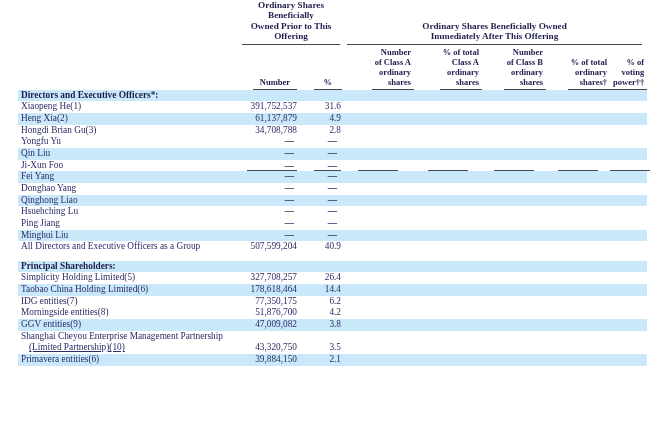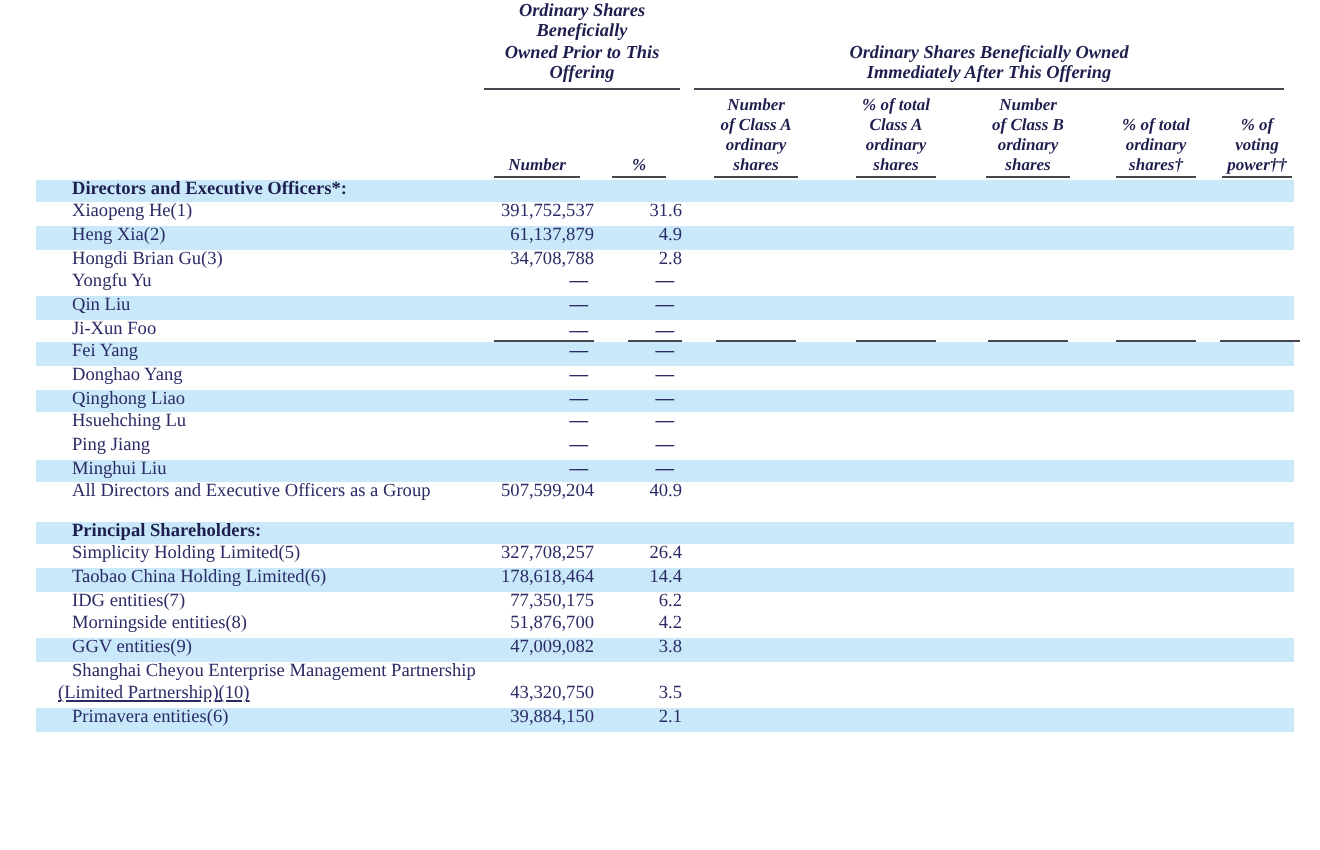--- a/index.html
+++ b/index.html
@@ -23,23 +23,23 @@
   col.c-pct{width:45px;}
   col.c-anum{width:72px;}
   col.c-apct{width:68px;}
   col.c-bnum{width:64px;}
   col.c-tpct{width:64px;}
   col.c-vote{width:37px;}
 
   td{padding:0;white-space:nowrap;overflow:visible;}
 
   
-  thead td{vertical-align:bottom;text-align:center;font-weight:bold;color:#1e1e4e;font-style:italic;}
+  thead td{vertical-align:bottom;text-align:center;font-weight:bold;color:#1e1e4e;}
   tr.grp-row td{height:44px;}
-  tr.sub-row td{height:45px;}
+  tr.sub-row td{height:45px;text-align:right;}
   .grp{
     display:inline-block;width:97%;
     border-bottom:1.2px solid #46464e;
     white-space:pre-line;
     font-size:9.2px;line-height:10.4px;
     padding-bottom:2px;
   }
   .colhdr{
     display:inline-block;
     border-bottom:1.2px solid #46464e;
@@ -48,21 +48,21 @@
     padding:0 3px 1px 3px;
   }
   .colhdr.wide{padding:0 7px 1px 7px;}
   .colhdr.pctpad{padding:0 10px 1px 10px;}
 
   
   tbody td{
     font-size:9.3px;line-height:11.65px;height:11.65px;
   }
   tr.shaded td{background:#c9e9fa;}
-  td.name{padding-left:18px;}
+  td.name{padding-left:3px;}
   td.name.bold{font-weight:bold;color:#1e1e4e;}
   td.name.indent{padding-left:11px;text-decoration:underline;}
   td.num,td.pct{text-align:right;}
   td.pct{padding-right:1px;}
   span.dash{font-weight:bold;margin-right:4px;letter-spacing:-1px;}
   td.pct span.dash{margin-right:5px;}
 
   
   span.ruleline{
     display:inline-block;

